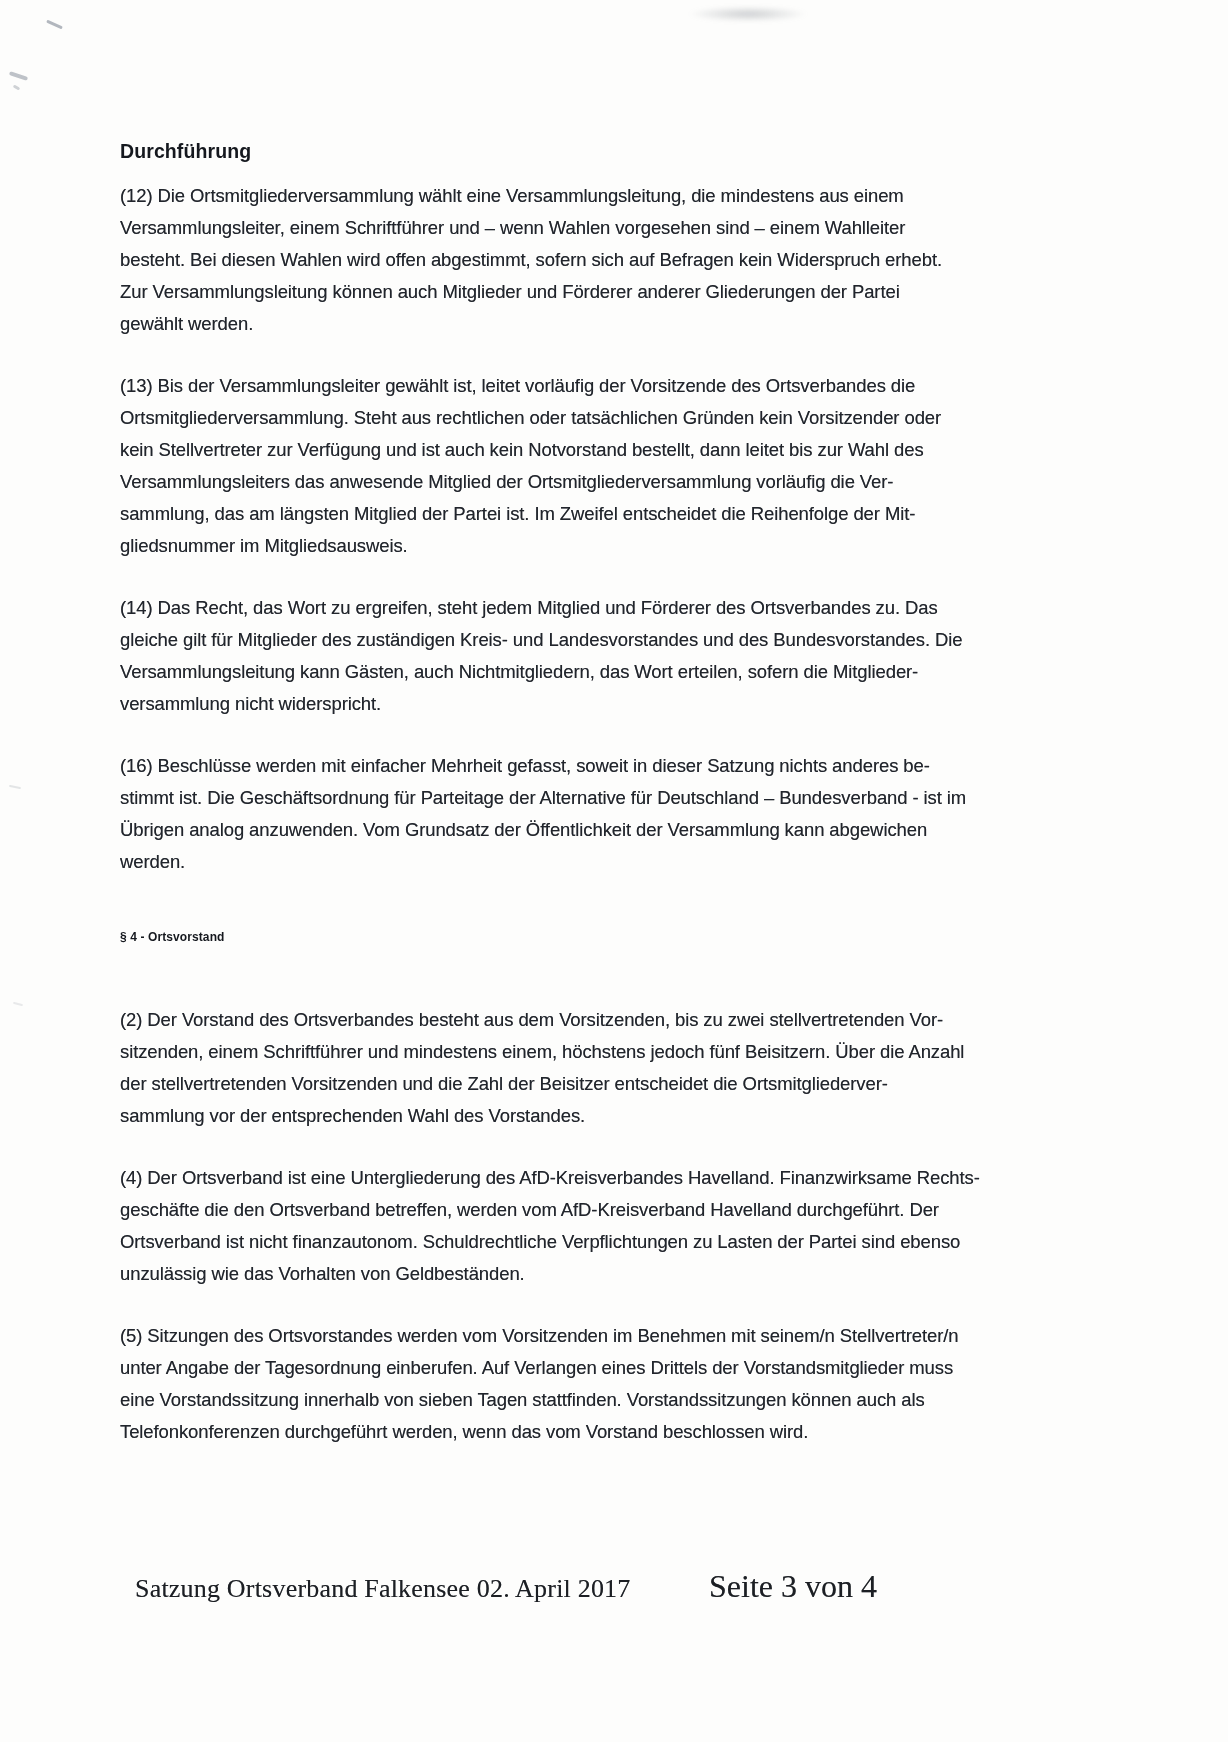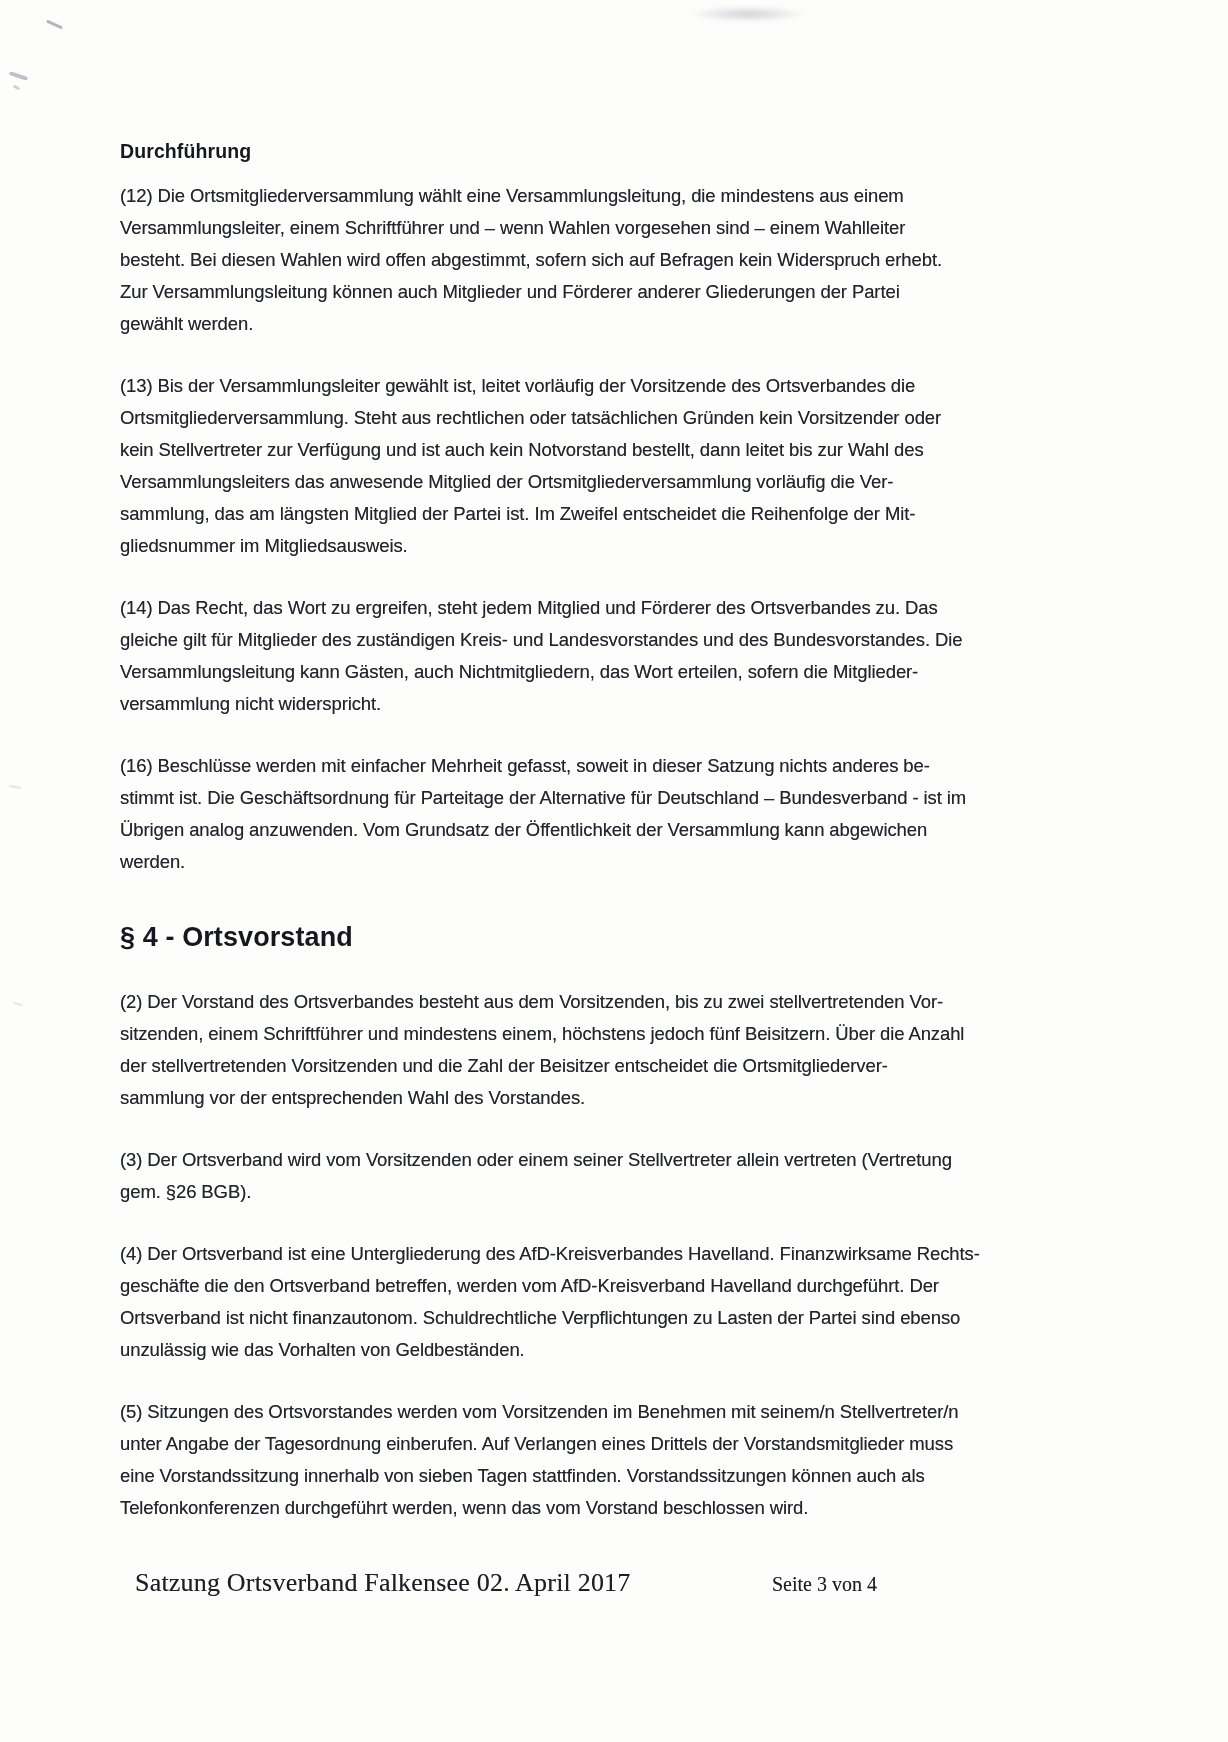--- a/index.html
+++ b/index.html
@@ -25,22 +25,22 @@
   }
   .doc-heading {
     font-size: 19.5px;
     font-weight: 700;
     color: #15181e;
     line-height: 26px;
     margin: 0 0 16px 0;
     letter-spacing: 0.1px;
   }
   .doc-heading.section2 {
-    font-size: 27px;
-    margin: 46px 0 36px 0;
+    font-size: 12px;
+    margin: 46px 0 54px 0;
   }
   .para {
     font-size: 18.5px;
     line-height: 32px;
     letter-spacing: -0.1px;
     white-space: pre-line;
     margin: 0 0 30px 0;
     text-shadow: 0 0 0.5px rgba(33, 37, 44, 0.55);
   }
   .footer {
@@ -53,21 +53,21 @@
     align-items: baseline;
     font-family: "Liberation Serif", "DejaVu Serif", serif;
     color: #1c1f24;
   }
   .footer-left {
     font-size: 26px;
     letter-spacing: 0.2px;
     text-shadow: 0 0 0.5px rgba(28, 31, 36, 0.5);
   }
   .footer-right {
-    font-size: 20px;
+    font-size: 32px;
     margin-right: 228px;
     text-shadow: 0 0 0.5px rgba(28, 31, 36, 0.5);
   }
   
   .speck {
     position: absolute;
     background: #8a929c;
     border-radius: 2px;
   }
   .speck.s1 { top: 23px; left: 46px; width: 17px; height: 3px; transform: rotate(24deg); opacity: 0.65; }
@@ -126,22 +126,20 @@
 werden.</div>
 
     <div class="doc-heading section2">§ 4 - Ortsvorstand</div>
 
 
     <div class="para">(2) Der Vorstand des Ortsverbandes besteht aus dem Vorsitzenden, bis zu zwei stellvertretenden Vor-
 sitzenden, einem Schriftführer und mindestens einem, höchstens jedoch fünf Beisitzern. Über die Anzahl
 der stellvertretenden Vorsitzenden und die Zahl der Beisitzer entscheidet die Ortsmitgliederver-
 sammlung vor der entsprechenden Wahl des Vorstandes.</div>
 
-    <div class="para">(3) Der Ortsverband wird vom Vorsitzenden oder einem seiner Stellvertreter allein vertreten (Vertretung
-gem. §26 BGB).</div>
 
     <div class="para">(4) Der Ortsverband ist eine Untergliederung des AfD-Kreisverbandes Havelland. Finanzwirksame Rechts-
 geschäfte die den Ortsverband betreffen, werden vom AfD-Kreisverband Havelland durchgeführt. Der
 Ortsverband ist nicht finanzautonom. Schuldrechtliche Verpflichtungen zu Lasten der Partei sind ebenso
 unzulässig wie das Vorhalten von Geldbeständen.</div>
 
     <div class="para">(5) Sitzungen des Ortsvorstandes werden vom Vorsitzenden im Benehmen mit seinem/n Stellvertreter/n
 unter Angabe der Tagesordnung einberufen. Auf Verlangen eines Drittels der Vorstandsmitglieder muss
 eine Vorstandssitzung innerhalb von sieben Tagen stattfinden. Vorstandssitzungen können auch als
 Telefonkonferenzen durchgeführt werden, wenn das vom Vorstand beschlossen wird.</div>

